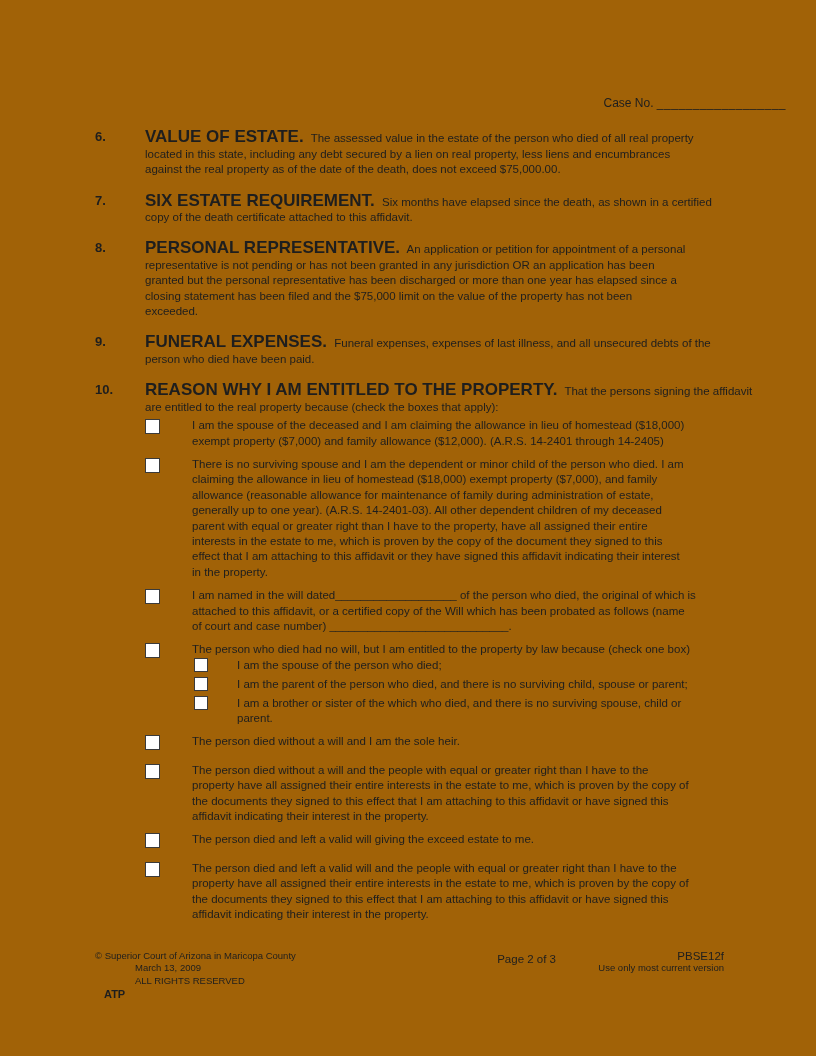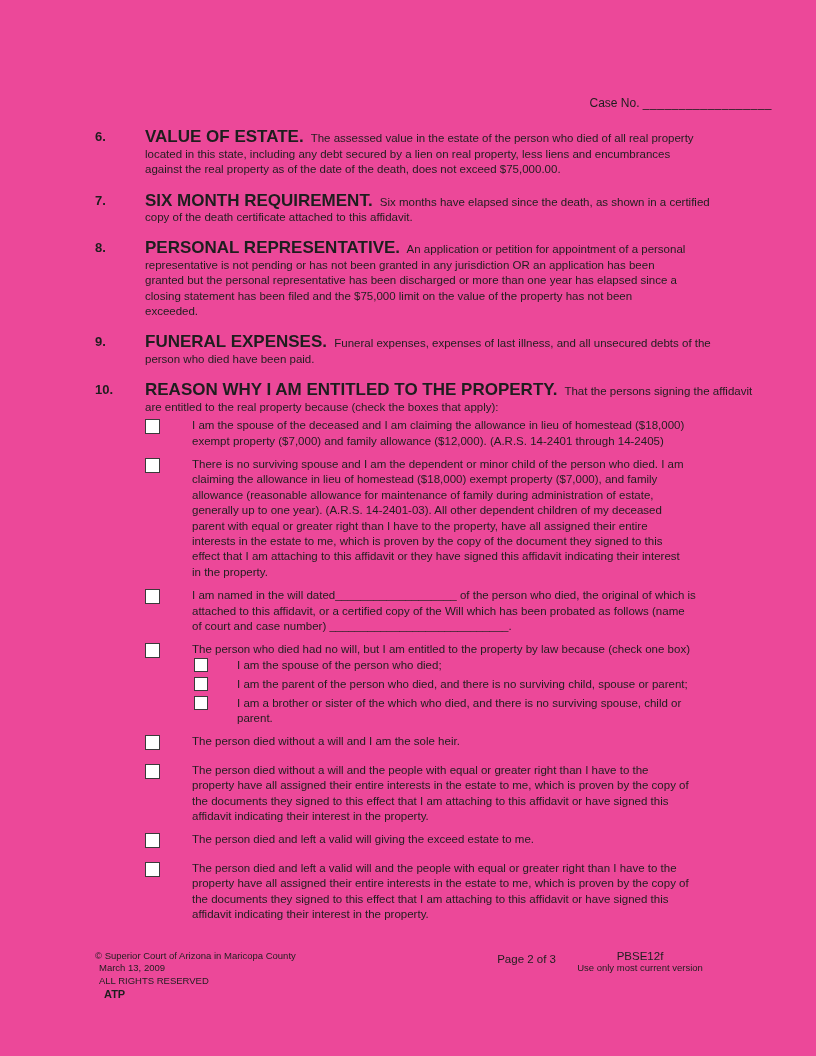--- a/index.html
+++ b/index.html
@@ -1,25 +1,25 @@
 <!DOCTYPE html>
 <html><head>
 <meta charset="utf-8">
 <style>
   html,body { margin:0; padding:0; background:#ffffff; }
   .page {
     position:relative;
     width:816px; height:1056px;
     box-sizing:border-box;
-    padding:96px 44px 0 95px;
+    padding:96px 30px 0 95px;
     font-family:"Liberation Sans", sans-serif;
     font-size:11.5px;
     line-height:15.4px;
     color:#1e1e1e;
-    background:#ec4899;
+    background:#a16207;
     overflow:hidden;
   }
   .case-row { text-align:right; margin-bottom:18px; font-size:12px; }
   .case-row .blank { letter-spacing:0.5px; }
   .section { display:grid; grid-template-columns:50px 1fr; margin-bottom:15px; }
   .num { font-weight:bold; font-size:13px; }
   .h { font-weight:bold; font-size:17px; margin-right:4px; }
   .t { white-space:pre-line; }
   .lead { margin:0 0 3px 0; }
   .cb-row { display:grid; grid-template-columns:47px 1fr; margin-bottom:8px; }
@@ -27,43 +27,43 @@
     width:13px; height:13px;
     border:1.4px solid #3a3a3a;
     display:inline-block;
     margin-top:1px;
     background:#fff;
   }
   .sub-row { display:grid; grid-template-columns:45px 1fr; }
   .sub-row .cb { width:12px; height:12px; margin-left:2px; margin-top:0.5px; }
   .footer { position:absolute; left:95px; right:50px; top:950px; display:flex; }
   .f-left { width:280px; font-size:9.5px; line-height:12.4px; }
-  .f-left .ind { padding-left:4px; }
+  .f-left .ind { padding-left:4px;margin-left:36px; }
   .f-left .atp { padding-left:9px; font-weight:bold; font-size:11px; margin-top:1px; }
   .f-center { flex:1; text-align:right; font-size:11.5px; padding-top:2px; }
-  .f-right { width:210px; box-sizing:border-box; padding-right:42px; text-align:center; font-size:9.5px; line-height:12.4px; }
+  .f-right { width:210px; box-sizing:border-box; padding-right:42px; text-align:right; font-size:9.5px; line-height:12.4px; }
   .f-right .code { font-size:11.5px; }
 </style>
 </head>
 <body>
 
 <div class="page">
 
   <div class="case-row"><span>Case No.</span> <span class="blank">__________________</span></div>
 
   <div class="section">
     <div class="num">6.</div>
     <div><span class="h">VALUE OF ESTATE.</span> <span class="t">The assessed value in the estate of the person who died of all real property
 located in this state, including any debt secured by a lien on real property, less liens and encumbrances
 against the real property as of the date of the death, does not exceed $75,000.00.</span></div>
   </div>
 
   <div class="section">
     <div class="num">7.</div>
-    <div><span class="h">SIX MONTH REQUIREMENT.</span> <span class="t">Six months have elapsed since the death, as shown in a certified
+    <div><span class="h">SIX ESTATE REQUIREMENT.</span> <span class="t">Six months have elapsed since the death, as shown in a certified
 copy of the death certificate attached to this affidavit.</span></div>
   </div>
 
   <div class="section">
     <div class="num">8.</div>
     <div><span class="h">PERSONAL REPRESENTATIVE.</span> <span class="t">An application or petition for appointment of a personal
 representative is not pending or has not been granted in any jurisdiction OR an application has been
 granted but the personal representative has been discharged or more than one year has elapsed since a
 closing statement has been filed and the $75,000 limit on the value of the property has not been
 exceeded.</span></div>

